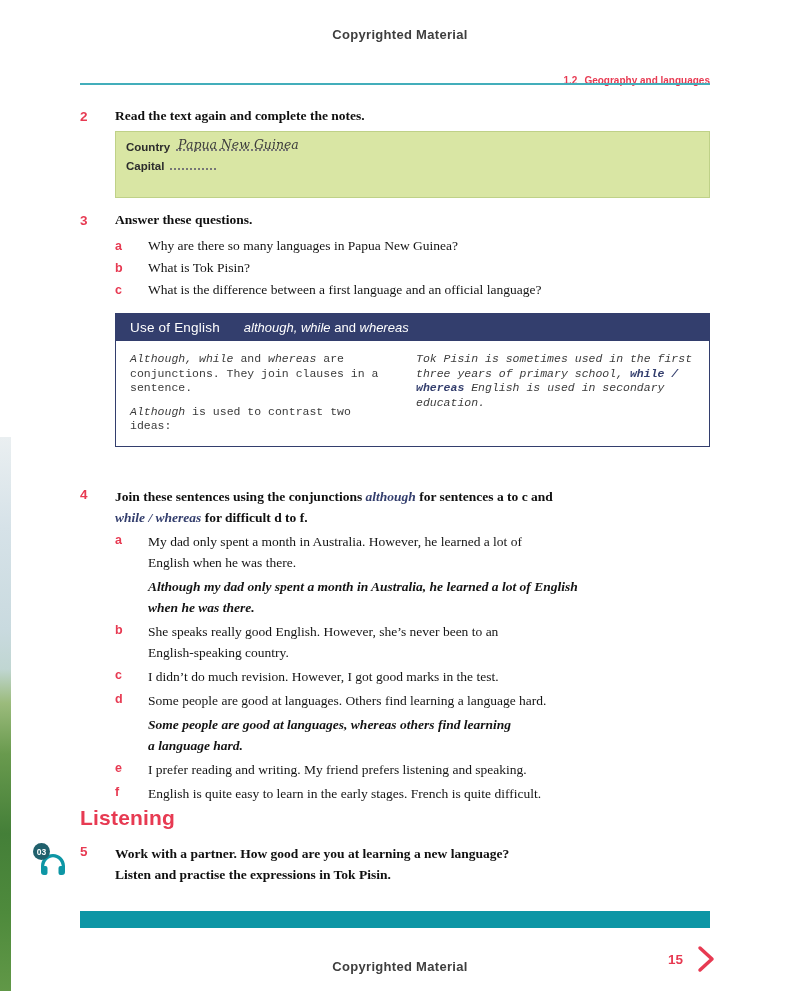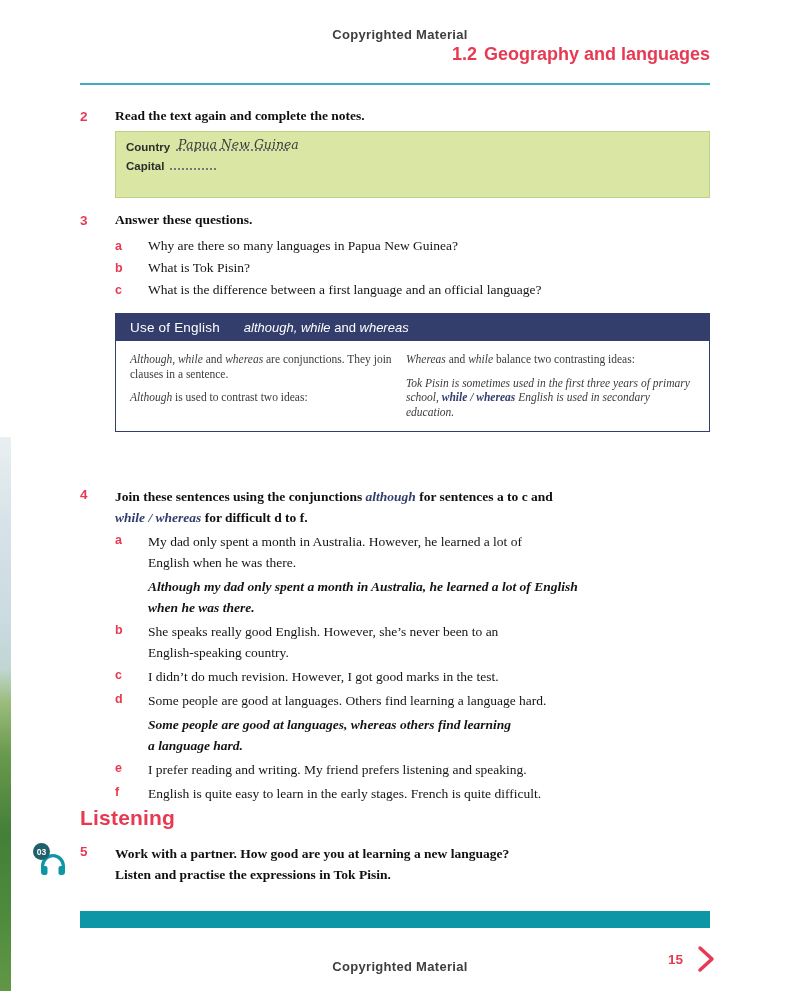--- a/index.html
+++ b/index.html
@@ -19,22 +19,22 @@
 
   .top-copyright, .bottom-copyright {
     position:absolute; left:0; width:800px; text-align:center;
     font-family:"Liberation Sans", sans-serif; font-weight:bold; font-size:13px;
     color:#3e3e3e; letter-spacing:.3px;
   }
   .top-copyright { top:27px; }
   .bottom-copyright { top:959px; }
 
   .section-header {
-    position:absolute; top:44px; left:80px; width:630px; text-align:right;
-    font-family:"Liberation Sans", sans-serif; font-weight:bold; font-size:18px;
+    position:absolute; top:75px; left:80px; width:630px; text-align:right;
+    font-family:"Liberation Sans", sans-serif; font-weight:bold; font-size:10px;
     color:var(--red,#e73a52);
   }
   .section-header .sec-title { margin-left:7px; }
   .header-rule { position:absolute; top:83px; left:80px; width:630px; height:2px; background:#43aebb; }
 
   .ex-row { position:absolute; left:80px; width:630px; display:flex; }
   .ex-num {
     width:35px; flex:none; font-family:"Liberation Sans", sans-serif; font-weight:bold;
     font-size:13.5px; color:var(--red,#e73a52); padding-top:1px;
   }
@@ -78,22 +78,22 @@
   
   .uoe { position:absolute; top:313px; left:115px; width:595px; border:1px solid var(--navy,#333e6d); background:#fff; }
   .uoe-head {
     height:27px; background:var(--navy,#333e6d); display:flex; align-items:center;
     padding:0 14px; font-family:"Liberation Sans", sans-serif; color:#fff;
   }
   .uoe-title { font-size:13.5px; letter-spacing:.2px; }
   .uoe-topic { margin-left:24px; font-size:13px; }
   .uoe-topic i { font-style:italic; }
   .uoe-body {
-    display:flex; gap:10px; padding:11px 14px 12px;
-    font-family:Liberation Serif, serif; font-size:11.5px; line-height:14.5px; color:#3b3b3b;
+    display:flex; gap:20px; padding:11px 14px 12px;
+    font-family:Liberation Mono, monospace; font-size:11.5px; line-height:14.5px; color:#3b3b3b;
   }
   .uoe-col.left { width:266px; flex:none; }
   .uoe-col.right { flex:1; }
   .uoe-body p { margin:0 0 9px; }
   .uoe-body p:last-child { margin-bottom:0; }
   .example { font-style:italic; }
   .navy-b { color:var(--navy,#333e6d); font-weight:bold; }
 
   
   .items4 { position:absolute; top:531px; left:115px; width:595px; font-size:13.5px; }
@@ -183,21 +183,20 @@
     <div class="uoe-head">
       <span class="uoe-title">Use of English</span>
       <span class="uoe-topic"><i>although, while</i><span> and </span><i>whereas</i></span>
     </div>
     <div class="uoe-body">
       <div class="uoe-col left">
         <p><i>Although, while</i><span> and </span><i>whereas</i><span> are conjunctions. They join clauses in a sentence.</span></p>
         <p><i>Although</i><span> is used to contrast two ideas:</span></p>
       </div>
       <div class="uoe-col right">
-        <p><i>Whereas</i><span> and </span><i>while</i><span> balance two contrasting ideas:</span></p>
         <p class="example"><span>Tok Pisin is sometimes used in the first three years of primary school, </span><span class="navy-b">while / whereas</span><span> English is used in secondary education.</span></p>
       </div>
     </div>
   </div>
 
   <div class="ex-row" id="ex4">
     <span class="ex-num">4</span>
     <span class="ex-instr">
       <div><span>Join these sentences using the conjunctions </span><span class="conj">although</span><span> for sentences a to c and</span></div>
       <div><span class="conj">while / whereas</span><span> for difficult d to f.</span></div>

